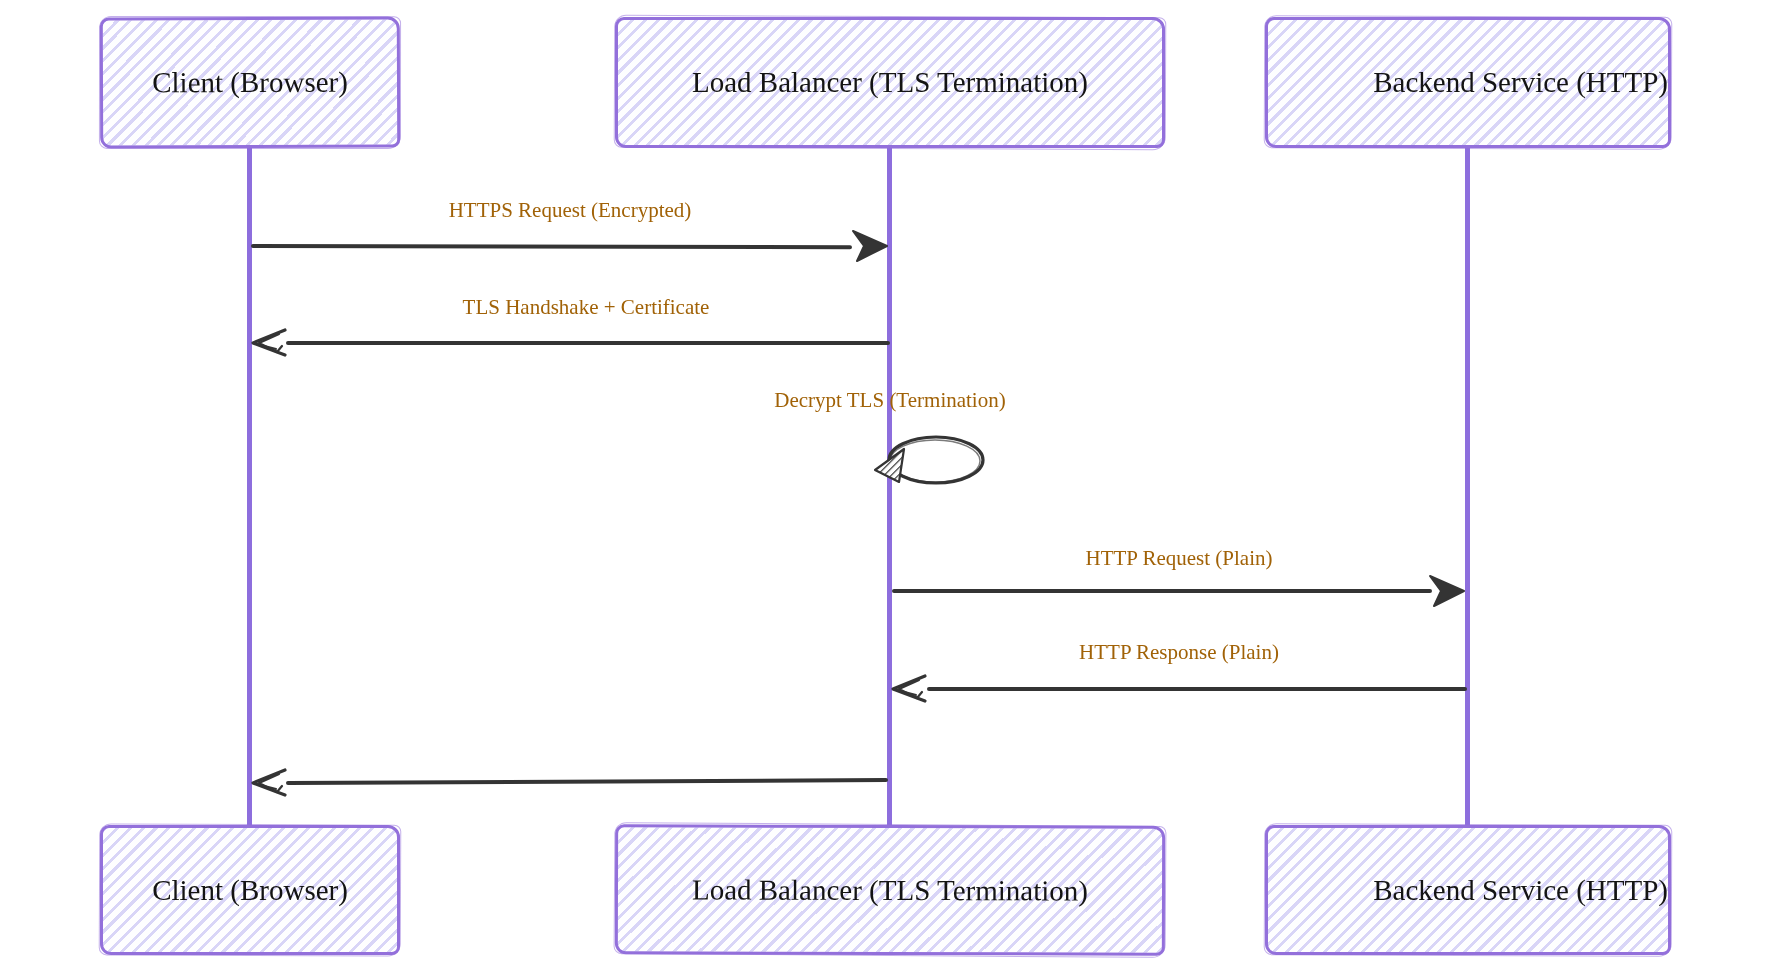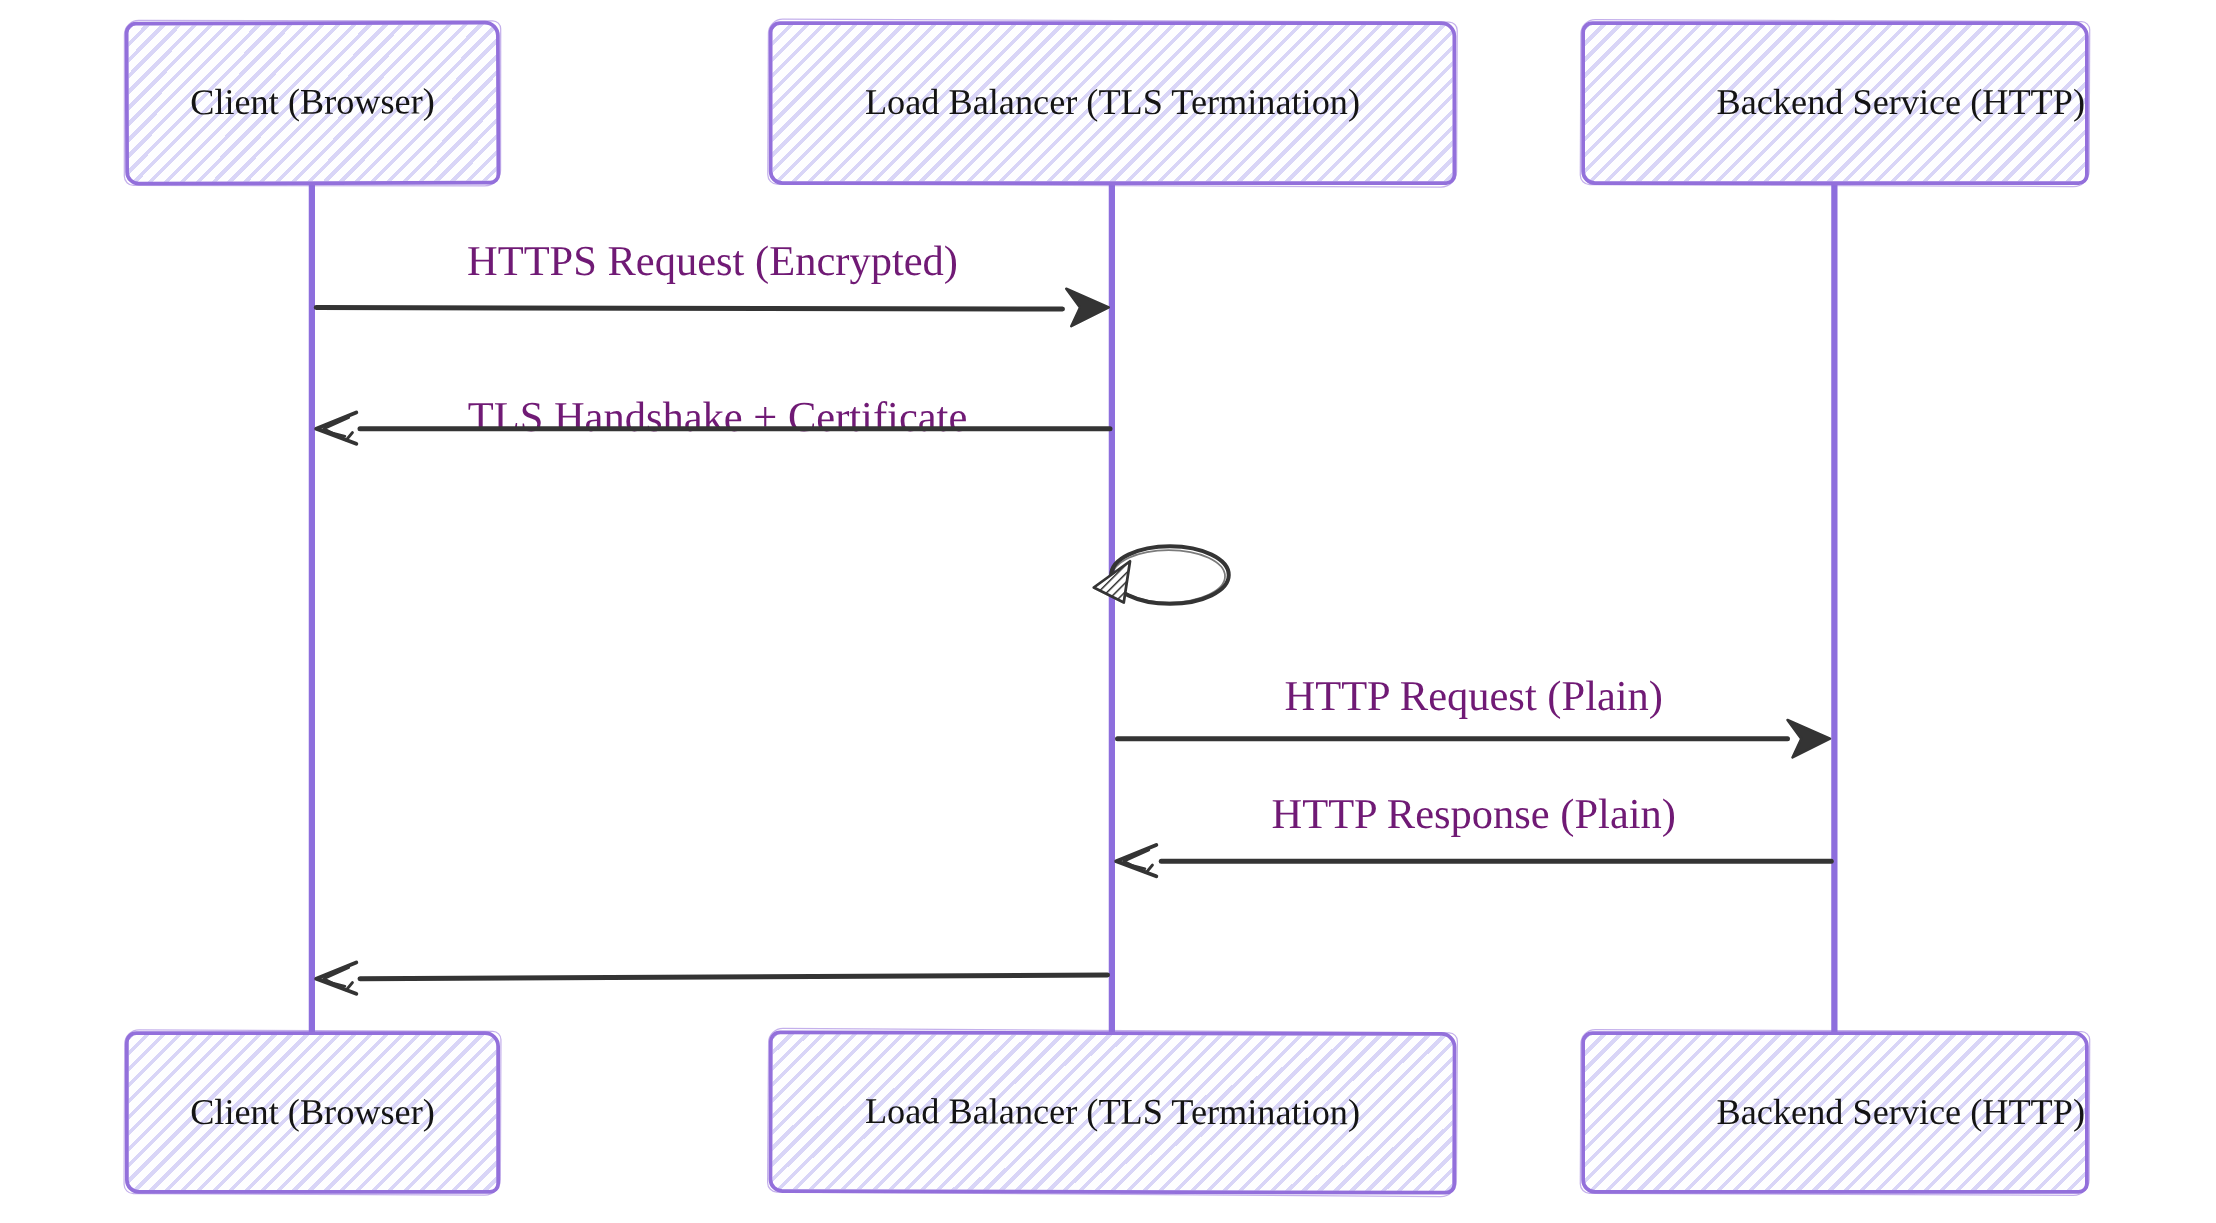--- a/index.html
+++ b/index.html
@@ -55,22 +55,22 @@
     border-radius: 2px;
   }
   .ll-client  { left: 247px; }
   .ll-lb      { left: 887px; }
   .ll-backend { left: 1465px; }
 
   
   .msg-label {
     position: absolute;
     transform: translate(-50%, -50%);
-    color: #701a75;
-    font-size: 34px;
+    color: #a16207;
+    font-size: 21px;
     white-space: nowrap;
   }
   .msg-line {
     position: absolute;
     height: 4px;
     background: #343434;
     border-radius: 2px;
     transform-origin: left center;
   }
   .wave-a { transform: rotate(0.12deg); }
@@ -106,30 +106,31 @@
   <div class="actor-box row-top box-backend">
     <span>Backend Service (HTTP)</span>
   </div>
 
   <div class="msg-label" style="left:570px; top:210px;">HTTPS Request (Encrypted)</div>
   <div class="msg-line wave-a" style="left:251px; top:244px; width:601px;"></div>
   <svg class="arrowhead" style="left:850px; top:226px;" viewBox="0 0 40 40">
     <path d="M3 5 L37 20 L7 35 L14 20 Z" fill="#343434" stroke="#343434" stroke-width="2" stroke-linejoin="round"></path>
   </svg>
 
-  <div class="msg-label" style="left:574px; top:307px;margin-top:28px;">TLS Handshake + Certificate</div>
+  <div class="msg-label" style="left:586px; top:307px;">TLS Handshake + Certificate</div>
   <div class="msg-line" style="left:286px; top:341px; width:604px;"></div>
   <svg class="arrowhead" style="left:249px; top:323px;" viewBox="0 0 40 40">
     <g fill="none" stroke="#343434" stroke-linecap="round" stroke-linejoin="round">
       <path d="M36 7 L4 20 L36 32" stroke-width="3.2"></path>
       <path d="M30 11 L10 20 L28 29 L33 23" stroke-width="2.2"></path>
       <path d="M4 20 L27 26" stroke-width="2"></path>
     </g>
   </svg>
 
+  <div class="msg-label" style="left:890px; top:400px;">Decrypt TLS (Termination)</div>
   <svg class="selfloop" viewBox="0 0 130 80">
     <defs>
       <pattern id="hatchPat" width="5" height="5" patternUnits="userSpaceOnUse" patternTransform="rotate(45)">
         <rect width="5" height="5" fill="#ffffff"></rect>
         <line x1="0" y1="0" x2="0" y2="5" stroke="#343434" stroke-width="2.4"></line>
       </pattern>
     </defs>
     <ellipse cx="66" cy="35" rx="47" ry="23" fill="none" stroke="#343434" stroke-width="3.2"></ellipse>
     <ellipse cx="65" cy="36" rx="45" ry="21" fill="none" stroke="#343434" stroke-width="1.4" opacity="0.65"></ellipse>
     <polygon points="5,45 34,24 29,57" fill="url(#hatchPat)" stroke="#343434" stroke-width="2.2" stroke-linejoin="round"></polygon>

